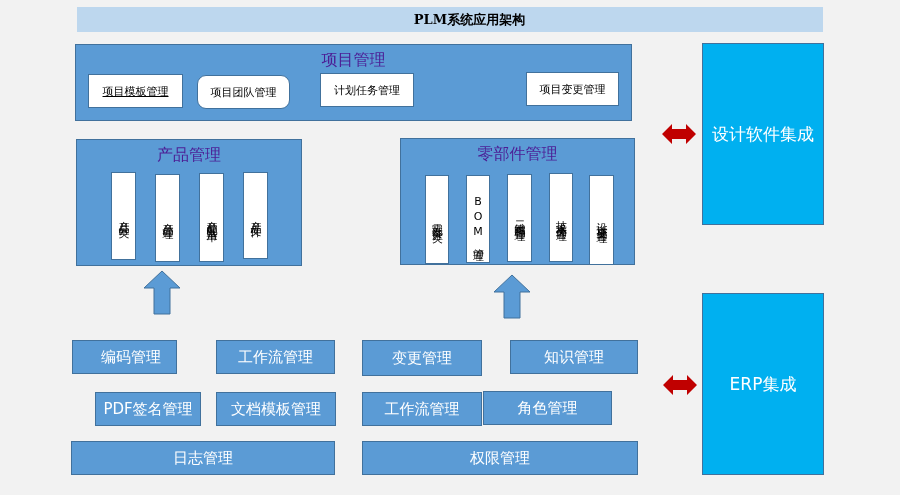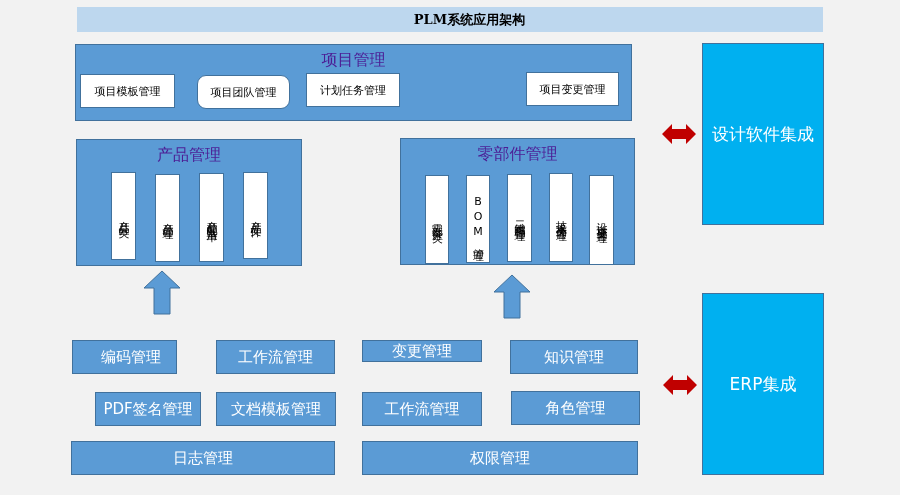--- a/index.html
+++ b/index.html
@@ -48,23 +48,23 @@
   }
   svg.arrow { position:absolute; overflow:visible; }
 </style>
 </head>
 <body>
 
 <div class="abs title-bar">PLM系统应用架构</div>
 
 <div class="abs panel" style="left:75px; top:44px; width:557px; height:77px;">
   <div class="panel-title" style="top:5px;">项目管理</div>
-  <div class="white-box" style="left:4px; top:29px; width:93px; height:32px;">项目模板管理</div>
+  <div class="white-box" style="left:12px; top:29px; width:93px; height:32px;text-decoration:underline;">项目模板管理</div>
   <div class="white-box" style="left:121px; top:30px; width:91px; height:32px;border-radius:9px;">项目团队管理</div>
-  <div class="white-box" style="left:230px; top:28px; width:92px; height:32px;">计划任务管理</div>
+  <div class="white-box" style="left:244px; top:28px; width:92px; height:32px;">计划任务管理</div>
   <div class="white-box" style="left:450px; top:27px; width:91px; height:32px;">项目变更管理</div>
 </div>
 
 <div class="abs panel" style="left:76px; top:139px; width:226px; height:127px;">
   <div class="panel-title" style="top:5px;">产品管理</div>
   <div class="vbox" style="left:34px; top:32px; width:23px; height:86px;">
     <span class="vtext">产品分类</span>
   </div>
   <div class="vbox" style="left:78px; top:34px; width:23px; height:86px;">
     <span class="vtext">产品管理</span>
@@ -98,27 +98,27 @@
 
 <svg class="arrow" style="left:142px; top:270px;" width="40" height="46" viewBox="0 0 40 46">
   <polygon points="20,1 38,18 28,18 28,44 12,44 12,18 2,18" fill="#5b9bd5" stroke="#41719c" stroke-width="1"></polygon>
 </svg>
 <svg class="arrow" style="left:492px; top:274px;" width="40" height="46" viewBox="0 0 40 46">
   <polygon points="20,1 38,18 28,18 28,44 12,44 12,18 2,18" fill="#5b9bd5" stroke="#41719c" stroke-width="1"></polygon>
 </svg>
 
 <div class="abs mod" style="left:72px; top:340px; width:105px; height:34px;padding-left:13px;">编码管理</div>
 <div class="abs mod" style="left:216px; top:340px; width:119px; height:34px;">工作流管理</div>
-<div class="abs mod" style="left:362px; top:340px; width:120px; height:22px;">变更管理</div>
+<div class="abs mod" style="left:362px; top:340px; width:120px; height:36px;">变更管理</div>
 <div class="abs mod" style="left:510px; top:340px; width:128px; height:34px;">知识管理</div>
 
 <div class="abs mod" style="left:71px; top:392px; width:106px; height:34px;margin-left:24px;">PDF签名管理</div>
 <div class="abs mod" style="left:216px; top:392px; width:120px; height:34px;">文档模板管理</div>
 <div class="abs mod" style="left:362px; top:392px; width:120px; height:34px;">工作流管理</div>
-<div class="abs mod" style="left:511px; top:391px; width:129px; height:34px;">角色管理</div>
+<div class="abs mod" style="left:483px; top:391px; width:129px; height:34px;">角色管理</div>
 
 <div class="abs mod" style="left:71px; top:441px; width:264px; height:34px;">日志管理</div>
 <div class="abs mod" style="left:362px; top:441px; width:276px; height:34px;">权限管理</div>
 
 <div class="abs integ" style="left:702px; top:43px; width:122px; height:182px;">设计软件集成</div>
 <div class="abs integ" style="left:702px; top:293px; width:122px; height:182px;">ERP集成</div>
 
 <svg class="arrow" style="left:661px; top:123px;" width="36" height="22" viewBox="0 0 36 22">
   <polygon points="1,11 11,1 11,6 25,6 25,1 35,11 25,21 25,16 11,16 11,21" fill="#c00000"></polygon>
 </svg>

